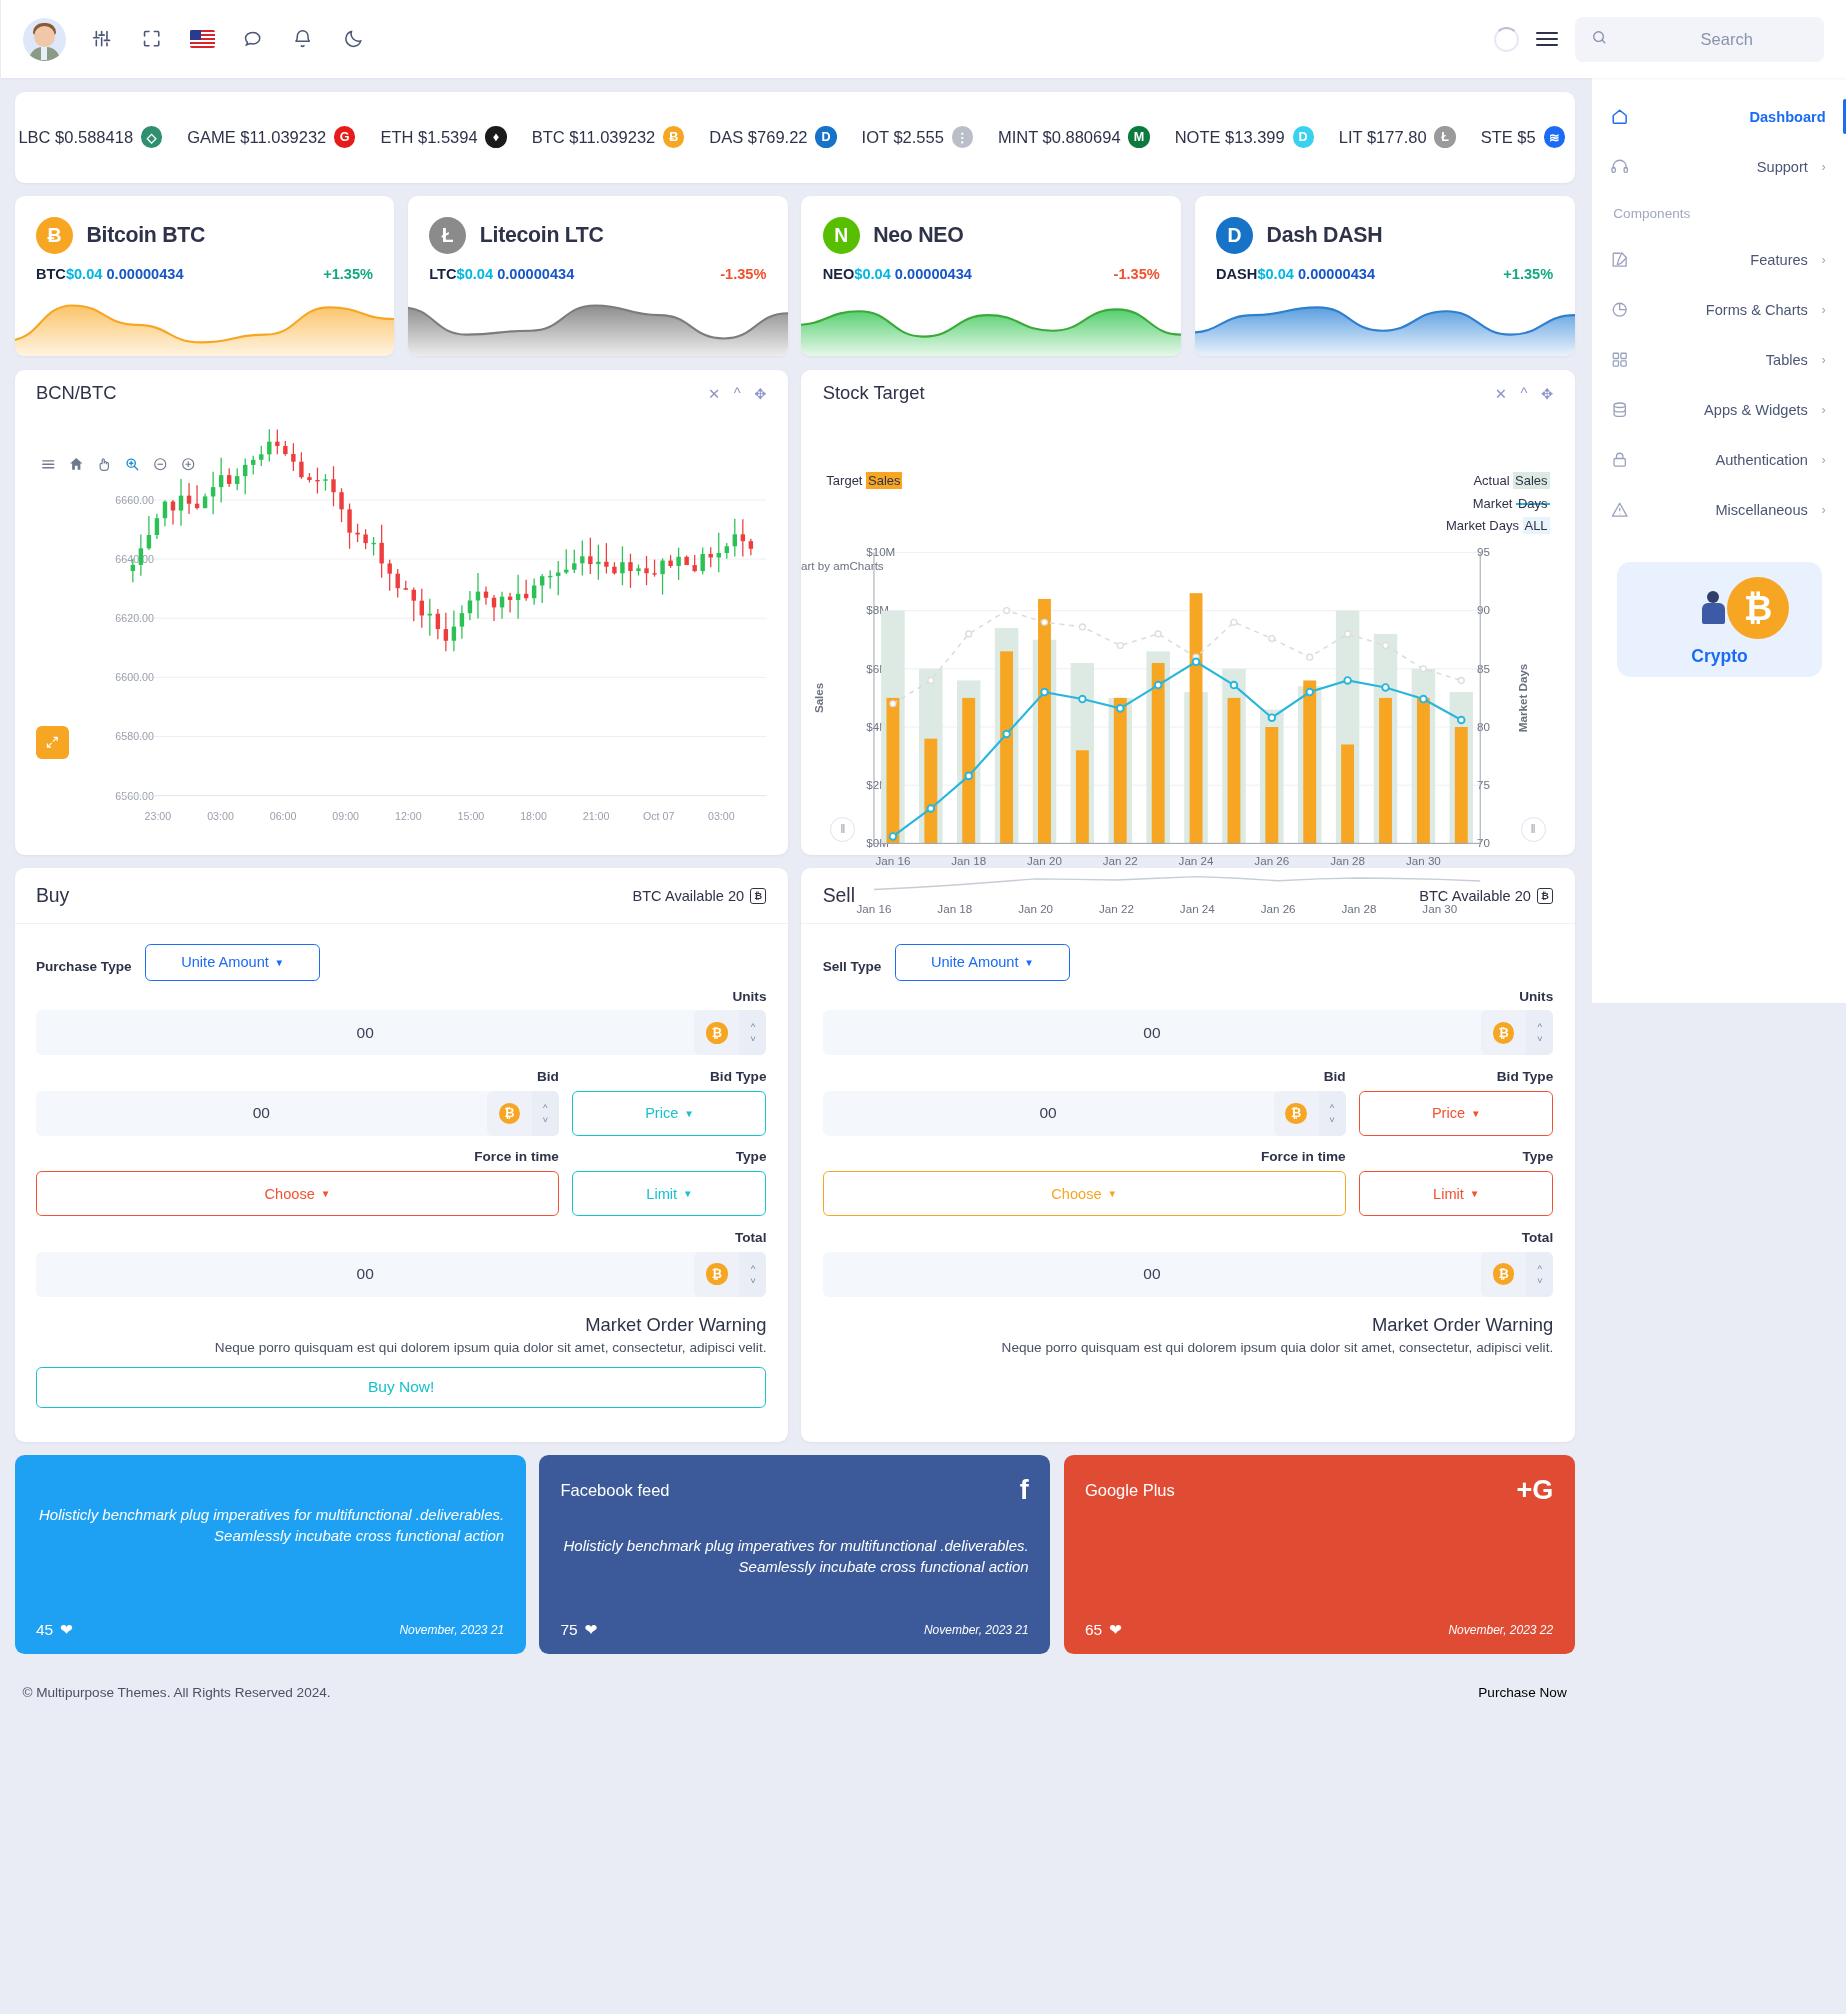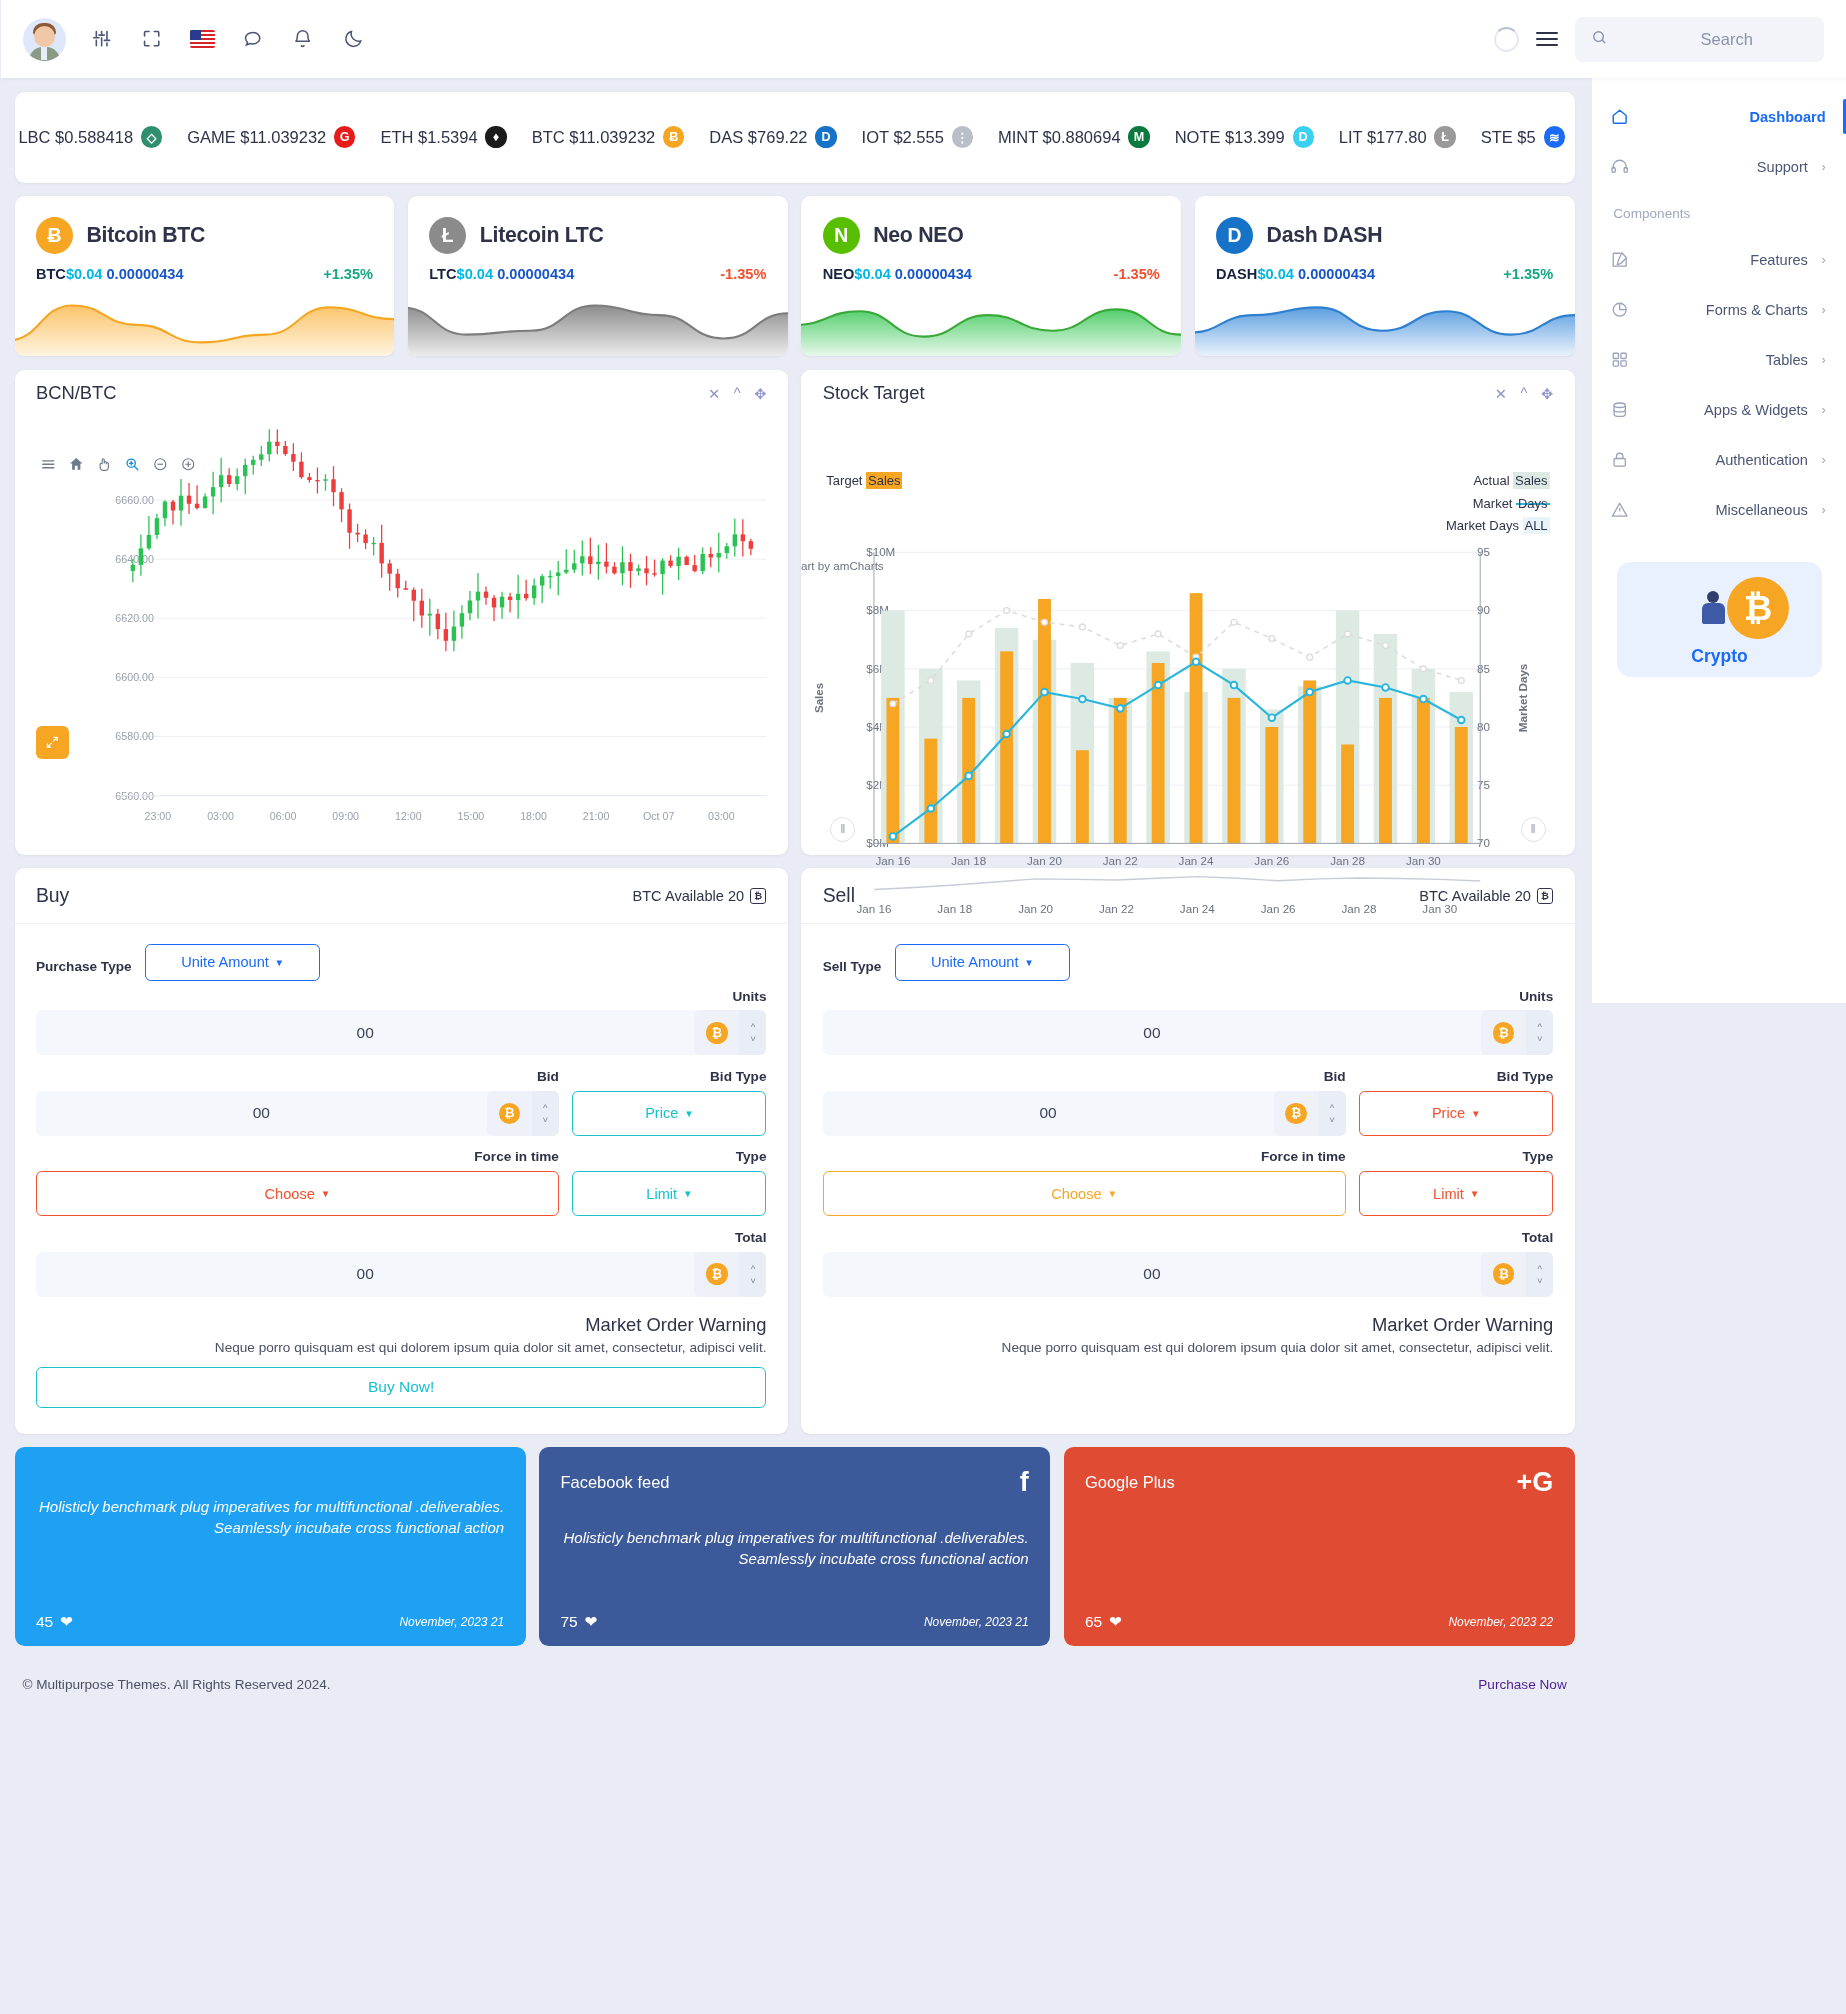--- a/index.html
+++ b/index.html
@@ -143,21 +143,21 @@
 
   
   .legend { position:absolute; top: 56px; right: 0; left: 0; padding: 0 25px; }
   .lg { font-size: 13px; color: #2f3349; margin-bottom: 7.8px; white-space: nowrap; }
   .lg .hl { padding: 1px 1.9px; }
   .scroll-ctl { position:absolute; bottom: 7.8px; left: 29px; right: 29px; height: 33px; display:flex; align-items:center; flex-direction: row-reverse; }
   .grip { width: 25px; height: 25px; border-radius: 50%; background:#fff; border:1px solid #dfe3ec; display:flex; align-items:center; justify-content:center; color:#9aa0ad; font-size: 12.6px;}
 
   
   .trade-row { display: flex; flex-direction: row-reverse; gap: 13.6px; margin-bottom: 13.6px; }
-  .trade { flex: 1; padding-bottom: 26px; }
+  .trade { flex: 1; padding-bottom: 34px; }
   .trade-head { height: 56px; display:flex; flex-direction: row-reverse; align-items:center; justify-content: space-between; padding: 0 21.3px; border-bottom: 1px solid #eef0f6; }
   .trade-title { font-size: 19.4px; color: #2f3349; }
   .avail { font-size: 14.6px; color: #2f3349; display:flex; flex-direction: row-reverse; align-items:center; gap:5.8px;}
   .avail .bbox { width: 16.5px; height: 16.5px; border:1.5px solid #2f3349; border-radius:2.9px; display:flex; align-items:center; justify-content:center; font-size:9.7px; font-weight:700;}
   .frm { padding: 19.4px 21.3px 0; }
   .frow { display: flex; flex-direction: row-reverse; align-items: flex-end; gap: 13.6px; margin-bottom: 5.8px; }
   .fgroup { display: flex; flex-direction: column; }
   .flabel { font-size: 13.6px; font-weight: 700; color: #2f3349; text-align: right; margin-bottom: 6.8px; }
   .fselect {
     height: 37px; border-radius: 5.8px; border: 1px solid #1b6bf5; color: #1b6bf5;
@@ -200,21 +200,21 @@
   .social-body { font-style: italic; font-size: 15px; line-height: 1.45; text-align: right; margin-top: 29px; }
   .social-foot { position:absolute; bottom: 15.5px; right: 21.3px; left: 21.3px; display:flex; flex-direction: row-reverse; align-items:center; justify-content: space-between; }
   .likes { font-size: 15.5px; display:flex; flex-direction: row-reverse; align-items:center; gap: 6.8px; }
   .sdate { font-size: 12px; font-style: italic; }
 
   
   .footer {
     height: 50px; display:flex; flex-direction: row-reverse; align-items:center; justify-content: space-between;
     padding: 0 7.8px; font-size: 13.6px; color:#4b5164;
   }
-  .footer a { color:#4c1d95; text-decoration:none; }
+  .footer a { color:#000000; text-decoration:none; }
 </style>
 </head>
 <body>
 
 <div class="header">
   <div class="hdr-right">
     <div class="avatar">
       <div class="hair"></div>
         <div class="face"></div>
         <div class="body"></div>

